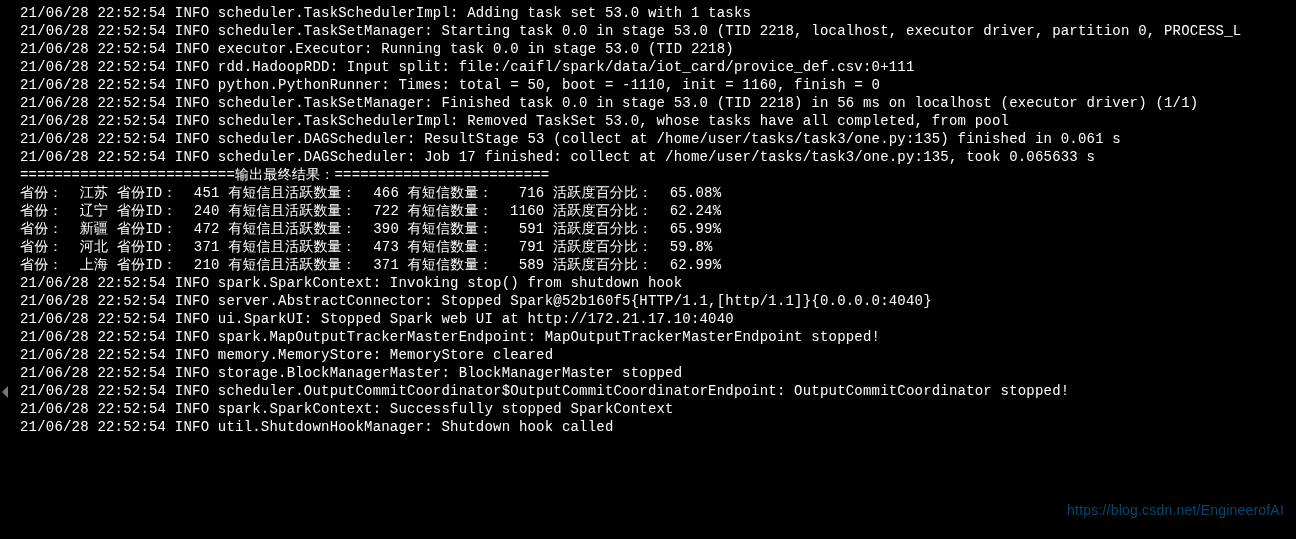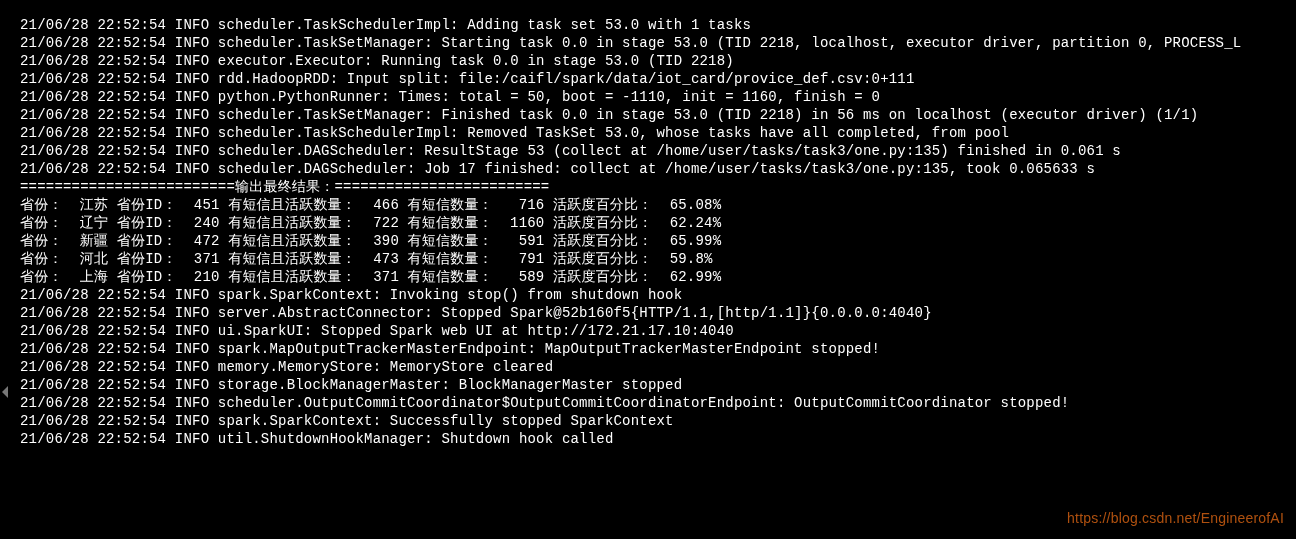--- a/index.html
+++ b/index.html
@@ -8,29 +8,29 @@
       background: #000000;
       color: #ffffff;
       font-family: "Courier New", Consolas, monospace;
       font-size: 14px;
       line-height: 18px;
       width: 1296px;
       overflow: hidden;
       white-space: nowrap;
     }
     .terminal {
-      padding: 16px 0 0 20px;
+      padding: 4px 0 0 20px;
       letter-spacing: 0.2px;
     }
     .line { white-space: pre; }
     .watermark {
       position: absolute;
       right: 12px;
-      bottom: 12px;
-      color: #f97316;
+      bottom: 20px;
+      color: #0369a1;
       font-family: Arial, sans-serif;
       font-size: 14px;
       letter-spacing: 0.2px;
       opacity: 0.7;
     }
     .arrow {
       position: absolute;
       left: 0;
       top: 386px;
       width: 10px;

